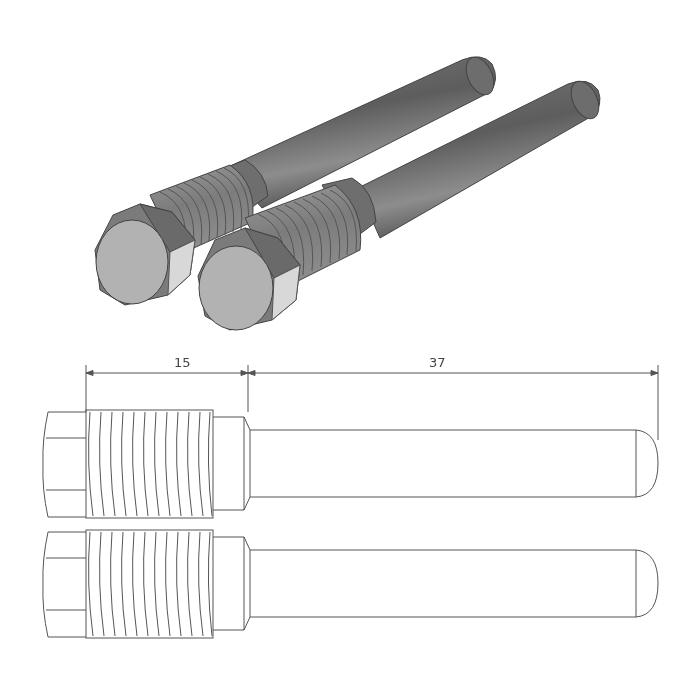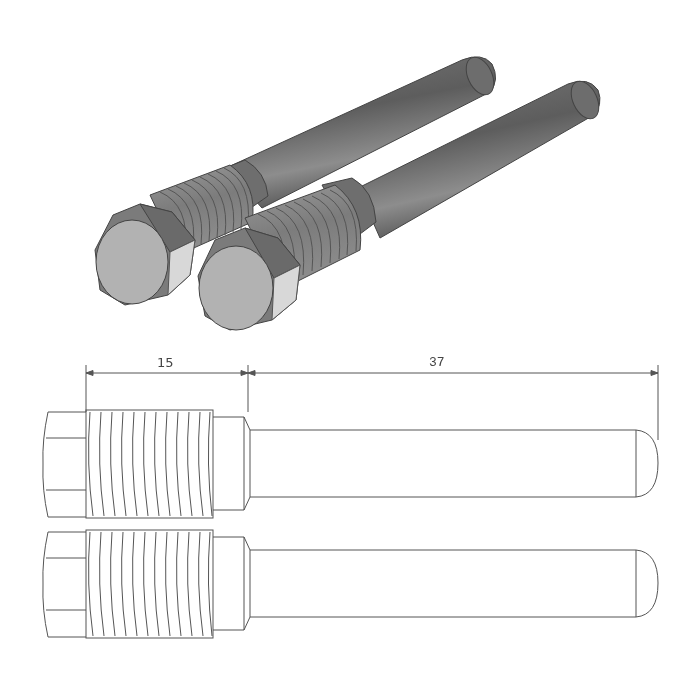--- a/index.html
+++ b/index.html
@@ -133,14 +133,14 @@
           <path d="M210,412 Q206,464 212,516"></path>
       </g>
       <path d="M213,417 L244,417 L250,430 L250,497 L244,510 L213,510"></path>
       <line x1="244" y1="417" x2="244" y2="510"></line>
       <path d="M250,430 L636,430 Q658,432 658,463 Q658,495 636,497 L250,497"></path>
       <line x1="636" y1="430" x2="636" y2="497"></line>
     </g>
   </g>
 </svg>
 
-<div class="dimlabel" style="left:157px; top:355px;">15</div>
-<div class="dimlabel" style="left:429px; top:355px;font-family:Liberation Mono, monospace;">37</div>
+<div class="dimlabel" style="left:174px; top:355px;">15</div>
+<div class="dimlabel" style="left:429px; top:355px;">37</div>
 
 </body></html>

